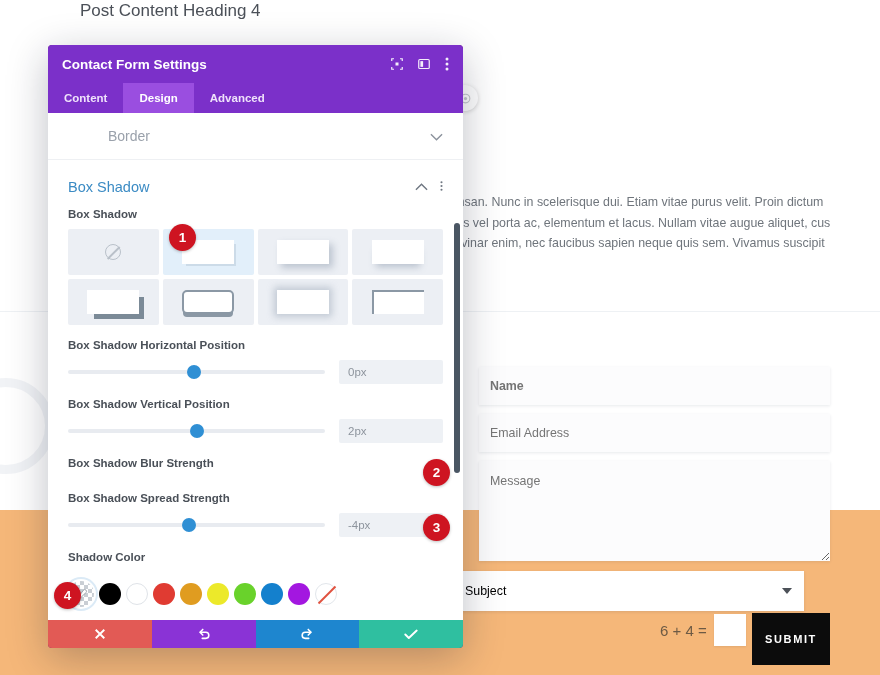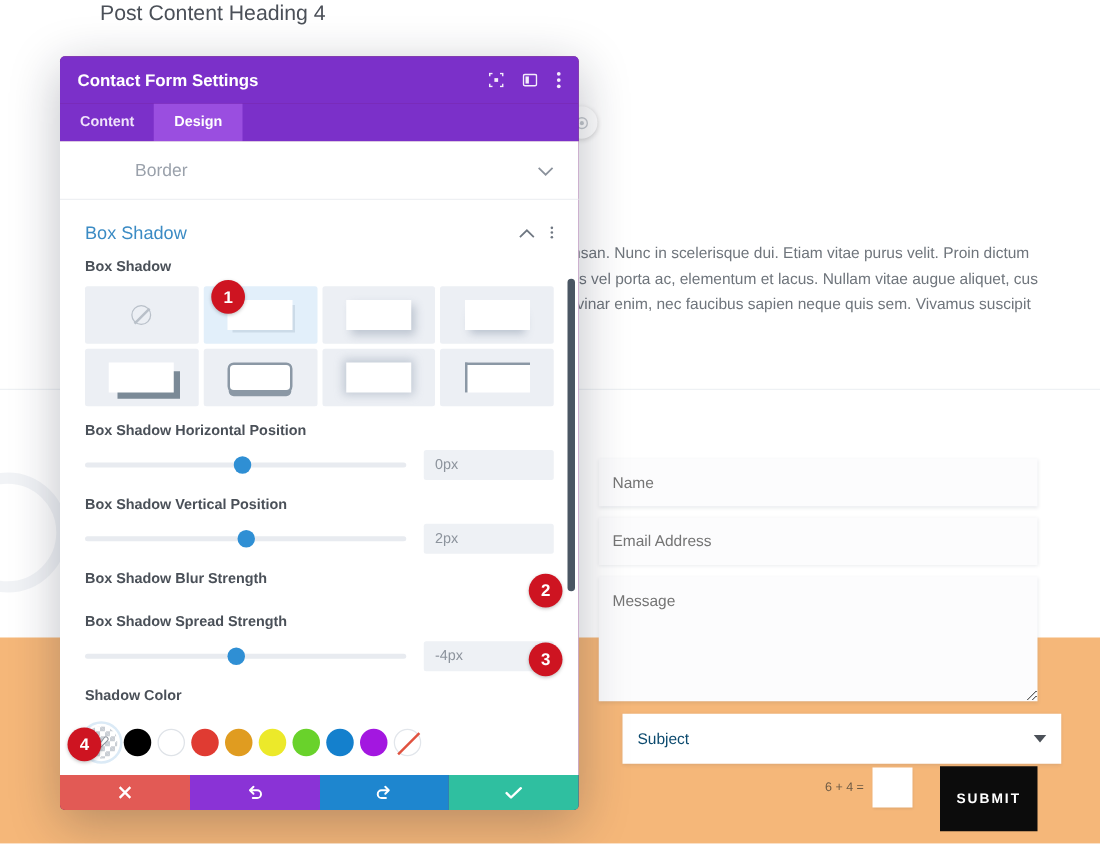--- a/index.html
+++ b/index.html
@@ -46,37 +46,37 @@
 
   
   .cf { position:absolute; left:479px; top:367px; width:351px; }
   .cf-field {
     width:351px; background:#fcfcfd; border:none;
     box-shadow:0 1px 3px rgba(30,45,70,.10);
     font-size:12.4px; color:#a7adb5;
     padding:13px 11px; margin-bottom:9px;
     font-family:"Liberation Sans", sans-serif;
   }
-  .cf-name { height:38px; }
+  .cf-name { height:38px;font-weight:bold; }
   .cf-email { height:38px; }
   .cf-msg { height:100px; padding-top:13px; }
   .cf-select {
-    position:absolute; left:498px; top:571px; width:351px; height:40px;
+    position:absolute; left:453px; top:571px; width:351px; height:40px;
     background:#ffffff; box-shadow:0 1px 3px rgba(30,45,70,.12);
     display:flex; align-items:center; padding:0 12px;
-    font-size:12.4px; color:#0c4a6e;
+    font-size:12.4px; color:#000000;
   }
   .cf-caret { margin-left:auto; width:0;height:0;
     border-left:5px solid transparent; border-right:5px solid transparent;
     border-top:6px solid #4c5158; }
   .cf-captcha {
     position:absolute; left:660px; top:614px;
     display:flex; align-items:center; gap:7px;
   }
-  .captcha-q { font-size:10px; color:#6d5a44; }
+  .captcha-q { font-size:15px; color:#6d5a44; }
   .captcha-box { width:32px; height:32px; background:#fff; border:none;
     box-shadow:0 1px 2px rgba(0,0,0,.08); }
   .cf-submit {
     position:absolute; left:752px; top:613px; width:78px; height:52px;
     background:#0c0c0c; color:#fff; border:none;
     font-size:11px; font-weight:700; letter-spacing:1.6px;
     font-family:"Liberation Sans", sans-serif; cursor:pointer;
   }
 
   
@@ -252,20 +252,21 @@
             <circle cx="2" cy="7" r="1.5" fill="#fff"></circle>
             <circle cx="2" cy="12" r="1.5" fill="#fff"></circle>
           </svg>
         </span>
       </span>
     </div>
 
     <div class="modal-tabs">
       <div class="tab">Content</div>
       <div class="tab active">Design</div>
+      <div class="tab">Advanced</div>
     </div>
 
     <div class="modal-body">
 
       <div class="row-collapsed">
         <span class="lbl">Border</span>
         <span class="chev">
           <svg width="13" height="8" viewBox="0 0 14 8">
               <path d="M1 1l6 6 6-6" fill="none" stroke="#8b929c" stroke-width="1.5"></path>
             </svg>

